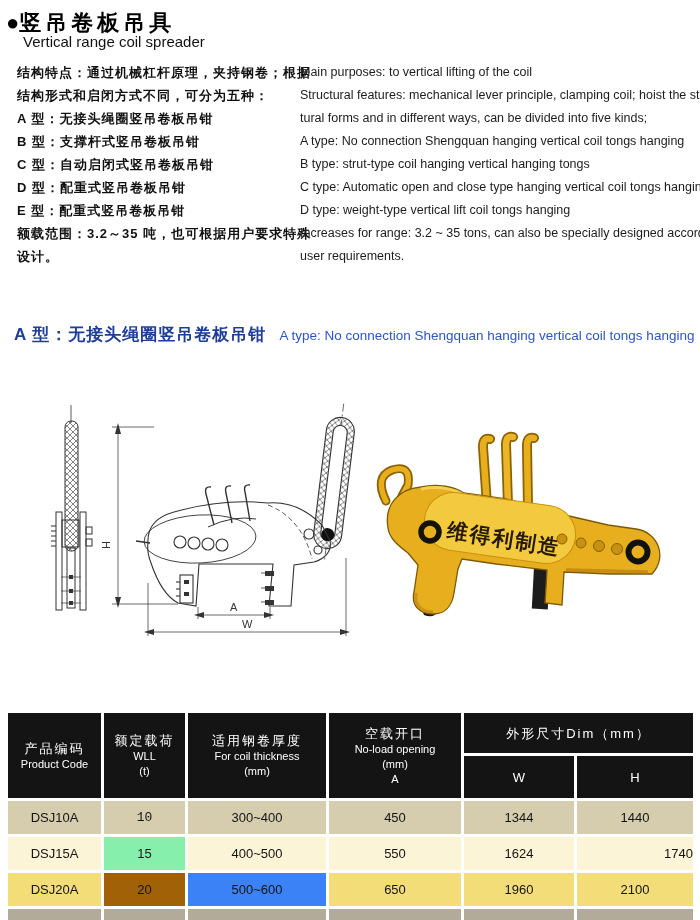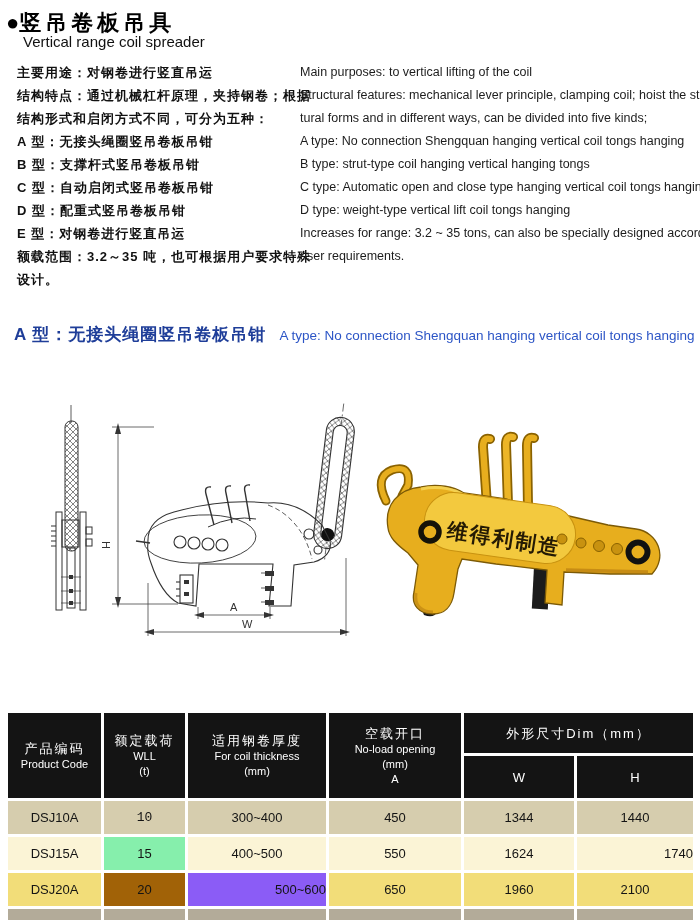--- a/index.html
+++ b/index.html
@@ -49,28 +49,27 @@
 
 <div id="page">
 
   <div class="title-row">
     <span class="bullet">●</span>
     <span class="title-cn">竖吊卷板吊具</span>
   </div>
   <div class="title-en">Vertical range coil spreader</div>
 
   <div class="intro-cn">
-    <div class="ln">主要用途：对钢卷进行竖直吊运</div>
     <div class="ln">结构特点：通过机械杠杆原理，夹持钢卷；根据</div>
     <div class="ln">结构形式和启闭方式不同，可分为五种：</div>
     <div class="ln">A 型：无接头绳圈竖吊卷板吊钳</div>
     <div class="ln">B 型：支撑杆式竖吊卷板吊钳</div>
     <div class="ln">C 型：自动启闭式竖吊卷板吊钳</div>
     <div class="ln">D 型：配重式竖吊卷板吊钳</div>
-    <div class="ln">E 型：对钢卷进行竖直吊运</div>
+    <div class="ln">E 型：配重式竖吊卷板吊钳</div>
     <div class="ln">额载范围：3.2～35 吨，也可根据用户要求特殊</div>
     <div class="ln">设计。</div>
   </div>
 
   <div class="intro-en">
     <div class="ln">Main purposes: to vertical lifting of the coil</div>
     <div class="ln">Structural features: mechanical lever principle, clamping coil; hoist the struc-</div>
     <div class="ln">tural forms and in different ways, can be divided into five kinds;</div>
     <div class="ln">A type: No connection Shengquan hanging vertical coil tongs hanging</div>
     <div class="ln">B type: strut-type coil hanging vertical hanging tongs</div>
@@ -294,21 +293,21 @@
         <td style="background-color: rgb(251, 244, 214);">DSJ15A</td>
         <td style="background-color: #86efac;">15</td>
         <td style="background-color: rgb(251, 244, 214);">400~500</td>
         <td style="background-color: rgb(251, 244, 214);">550</td>
         <td style="background-color: rgb(251, 244, 214);">1624</td>
         <td style="background-color: rgb(251, 244, 214); text-align: right;">1740</td>
       </tr>
       <tr>
         <td style="background-color: rgb(242, 221, 121);">DSJ20A</td>
         <td style="background-color: #a16207; margin-left: 8px;">20</td>
-        <td style="background-color: #8b5cf6; text-align: right;">500~600</td>
+        <td style="background-color: #3b82f6;">500~600</td>
         <td style="background-color: rgb(242, 221, 121);">650</td>
         <td style="background-color: rgb(242, 221, 121);">1960</td>
         <td style="background-color: rgb(242, 221, 121);">2100</td>
       </tr>
       <tr>
         <td style="background-color: rgb(179, 171, 153);">DSJ25A</td>
         <td style="background-color: rgb(179, 171, 153);">25</td>
         <td style="background-color: rgb(179, 171, 153);">550~650</td>
         <td style="background-color: rgb(179, 171, 153); font-weight: bold;">750</td>
         <td style="background-color: rgb(179, 171, 153);">2100</td>

